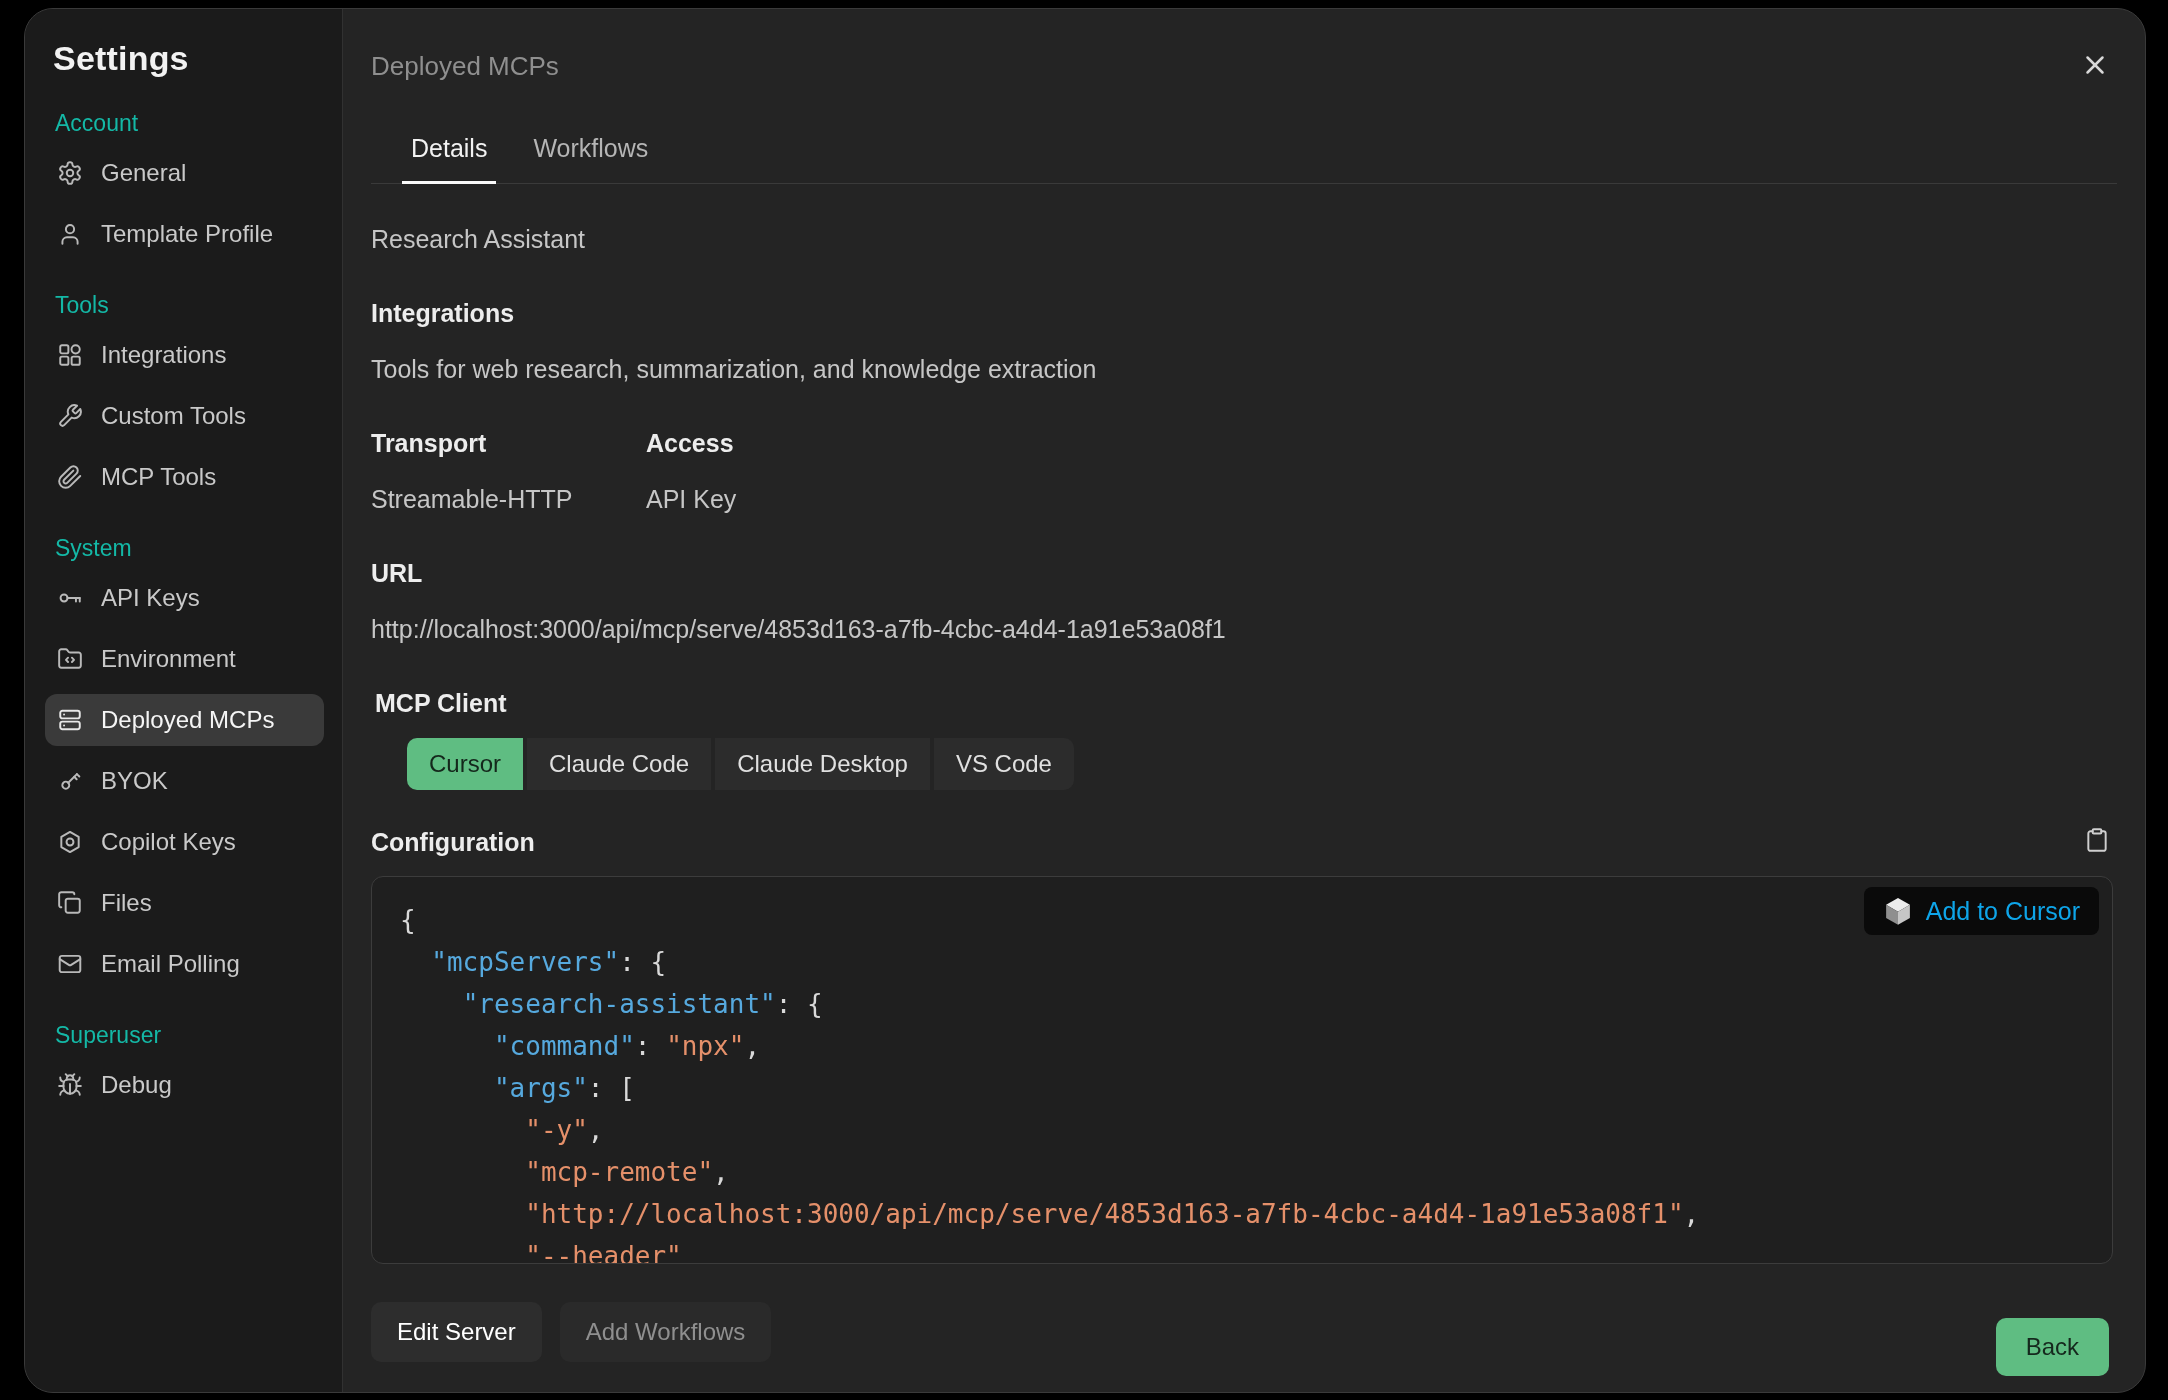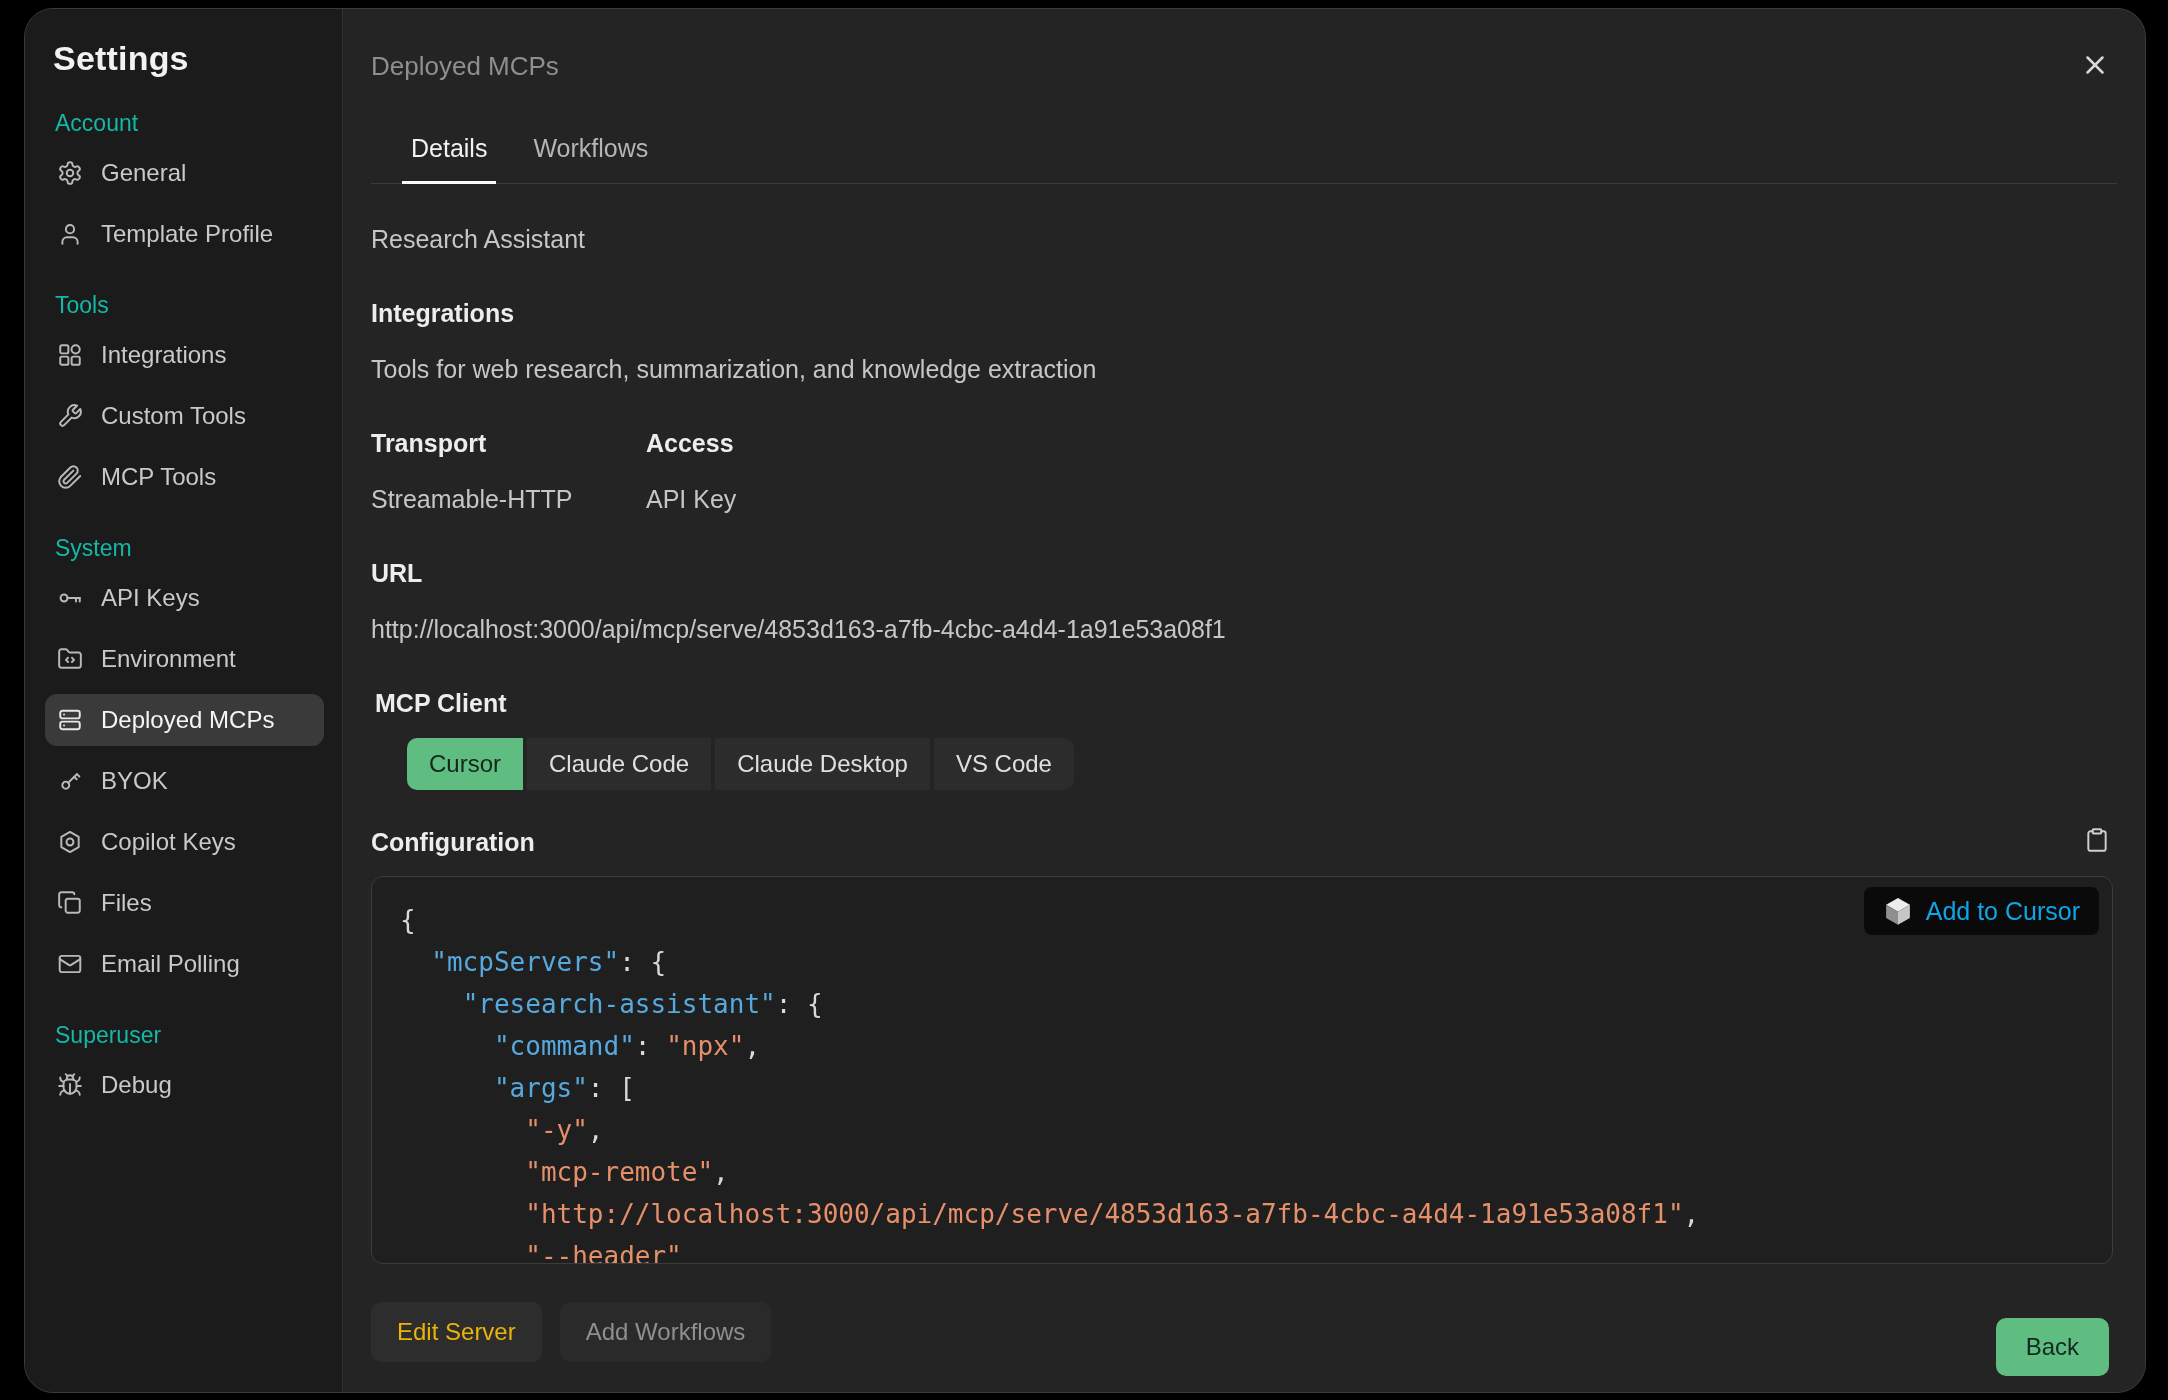--- a/index.html
+++ b/index.html
@@ -61,21 +61,21 @@
   .code-line{white-space:pre;}
   .code-line .k{color:var(--code-key,#56a9de);}
   .code-line .s{color:var(--code-string,#e5906a);}
   .code-line .p{color:#d9d9d9;}
   .add-cursor-btn{position:absolute;top:10px;right:13px;height:48px;background:#0a0a0a;
                   border-radius:8px;display:flex;align-items:center;gap:13px;padding:0 19px;
                   color:#0ea5e9;font-size:25px;font-family:"Liberation Sans",sans-serif;cursor:pointer;}
 
   
   .footer{height:110px;padding:20px 36px 0 28px;display:flex;align-items:flex-start;gap:18px;box-sizing:border-box;}
-  .btn{height:60px;padding:0 26px;border-radius:10px;background:#2d2d2d;color:#eab308;
+  .btn{height:60px;padding:0 26px;border-radius:10px;background:#2d2d2d;color:#ffffff;
        font-size:24px;display:flex;align-items:center;cursor:pointer;}
   .btn.muted{background:#2a2a2a;color:#8f8f8f;}
   .btn.back{margin-left:auto;background:var(--green,#5fbd82);color:#15281d;font-weight:500;
             height:58px;padding:0 30px;margin-top:16px;}
 </style>
 </head>
 <body>
 
 <div class="modal">
 

